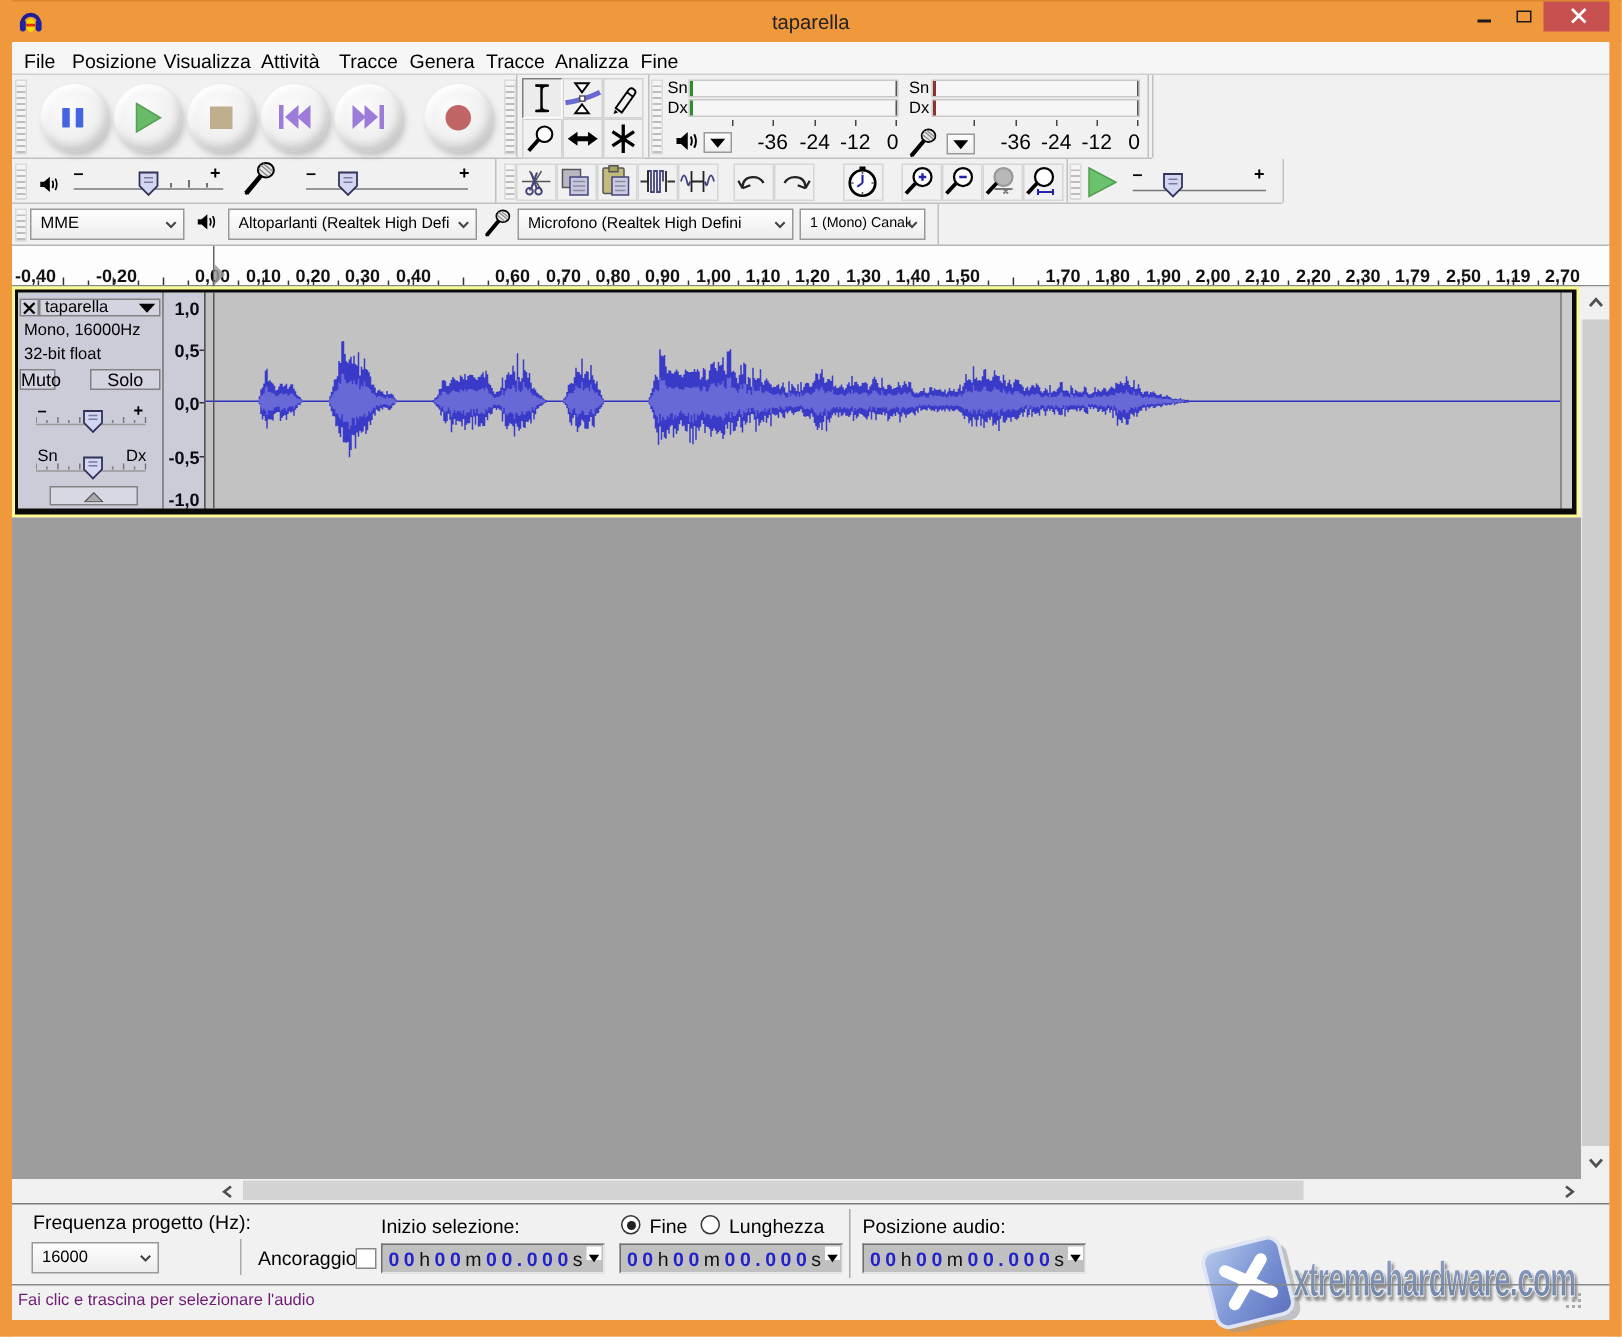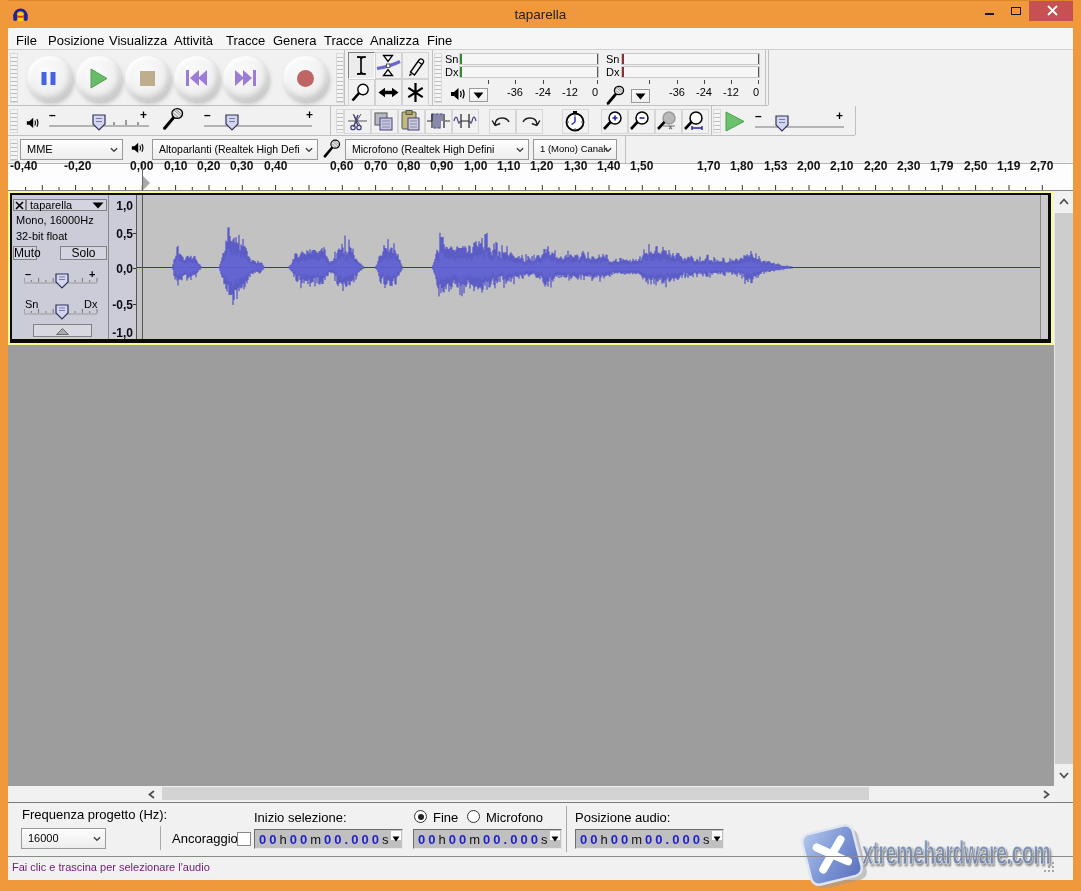--- a/index.html
+++ b/index.html
@@ -18,21 +18,21 @@
 .rbtn { position:absolute; width:45px; height:45px; border-radius:50%;
   background:radial-gradient(circle at 40% 33%, #fbfbfb, #f0f0f0 52%, #e3e3e3 82%, #dadada 100%);
   box-shadow: inset -2px -4px 5px rgba(130,130,130,0.28), inset 2px 3px 4px rgba(255,255,255,0.95), 2px 3px 4px rgba(110,110,110,0.35); }
 .tool { position:absolute; width:27px; height:27px; }
 .tool.pressed { background:#ececec; border:1px solid; border-color:#7e7e7e #fdfdfd #fdfdfd #7e7e7e; }
 .combo { position:absolute; height:21px; background:linear-gradient(#fefefe,#ededed); border:1px solid #999; font-size:12px; color:#000; }
 .combo .ct { position:absolute; left:6px; top:3px; white-space:nowrap; overflow:hidden; }
 .combo .chev { position:absolute; right:4px; top:6px; width:8px; height:8px; }
 .meterbar { position:absolute; height:12px; background:#f6f6f6; border:1px solid #c8c8c8; }
 .mlabel { position:absolute; font-size:11px; color:#000; }
-.mnum { position:absolute; font-size:11px; color:#000; }
+.mnum { position:absolute; font-size:14px; color:#000; }
 #rulerband { left:8px; top:164px; width:1065px; height:27px; background:#fdfdfd; border-bottom:1px solid #888; }
 .rl { position:absolute; top:3px; font-size:12px; color:#111; font-weight:700; letter-spacing:0; }
 #trackzone { left:8px; top:191px; width:1045px; height:154px; background:#fbfb91; }
 #trackframe { position:absolute; left:2px; top:2px; width:1041px; height:150px; background:#0a0a0a; }
 .tpbox { position:absolute; border:1px solid #828282; background:#d4d4e0; }
 .vnum { position:absolute; left:100px; width:33px; text-align:right; font-size:12px; font-weight:700; color:#0a0a14; }
 #grayzone { left:8px; top:345px; width:1047px; height:441px; background:#9d9d9d; }
 #vscroll { left:1055px; top:191px; width:18px; height:595px; background:#cdcdcd; }
 #hscroll { left:8px; top:786px; width:1046px; height:15px; background:#f1f1f1; }
 #seltb { left:8px; top:802px; width:1065px; height:54px; background:#f1f1f1; border-top:1px solid #7a7a7a; }
@@ -348,41 +348,41 @@
 <div class="combo" style="left:533px;top:139px;width:84px">
 <div class="ct" style="width:67px;font-size:9.5px">1 (Mono) Canale d</div>
 <svg class="chev" width="9" height="8" viewBox="0 0 9 8">
       <path d="M1 2 L4.5 5.5 L8 2" stroke="#444" stroke-width="1.6" fill="none"></path>
     </svg>
   </div>
 <div class="abs" id="rulerband"></div>
 <svg class="abs" style="left:8px;top:164px" width="1065" height="27" viewBox="0 0 1065 27">
     <path d="M17.6 23V26M34.3 21V26M51.0 23V26M67.6 21V26M84.3 23V26M101.0 21V26M117.6 23V26M134.3 21V26M151.0 23V26M167.6 21V26M184.3 23V26M201.0 21V26M217.6 23V26M234.3 21V26M251.0 23V26M267.6 21V26M284.3 23V26M301.0 21V26M317.6 23V26M334.3 21V26M351.0 23V26M367.6 21V26M384.3 23V26M401.0 21V26M417.6 23V26M434.3 21V26M451.0 23V26M467.6 21V26M484.3 23V26M501.0 21V26M517.6 23V26M534.3 21V26M551.0 23V26M567.6 21V26M584.3 23V26M601.0 21V26M617.6 23V26M634.3 21V26M651.0 23V26M667.6 21V26M684.3 23V26M701.0 21V26M717.6 23V26M734.3 21V26M751.0 23V26M767.6 21V26M784.3 23V26M801.0 21V26M817.6 23V26M834.3 21V26M851.0 23V26M867.6 21V26M884.3 23V26M901.0 21V26M917.6 23V26M934.3 21V26M951.0 23V26M967.6 21V26M984.3 23V26M1001.0 21V26M1017.6 23V26M1034.3 21V26" stroke="#333" stroke-width="1"></path>
   </svg>
-<div class="abs" style="left:8px;top:156px;width:961px;height:27px">
+<div class="abs" style="left:8px;top:174px;width:961px;height:27px">
     <div class="rl" style="left:2px">-0,40</div>
 <div class="rl" style="left:56px">-0,20</div>
 <div class="rl" style="left:122px">0,00</div>
 <div class="rl" style="left:156px">0,10</div>
 <div class="rl" style="left:189px">0,20</div>
 <div class="rl" style="left:222px">0,30</div>
 <div class="rl" style="left:256px">0,40</div>
 <div class="rl" style="left:322px">0,60</div>
 <div class="rl" style="left:356px">0,70</div>
 <div class="rl" style="left:389px">0,80</div>
 <div class="rl" style="left:422px">0,90</div>
 <div class="rl" style="left:456px">1,00</div>
 <div class="rl" style="left:489px">1,10</div>
 <div class="rl" style="left:522px">1,20</div>
 <div class="rl" style="left:556px">1,30</div>
 <div class="rl" style="left:589px">1,40</div>
 <div class="rl" style="left:622px">1,50</div>
 <div class="rl" style="left:689px">1,70</div>
 <div class="rl" style="left:722px">1,80</div>
-<div class="rl" style="left:756px">1,53</div>
+<div class="rl" style="left:756px">1,90</div>
 <div class="rl" style="left:789px">2,00</div>
 <div class="rl" style="left:822px">2,10</div>
 <div class="rl" style="left:856px">2,20</div>
 <div class="rl" style="left:889px">2,30</div>
 <div class="rl" style="left:922px">1,79</div>
 <div class="rl" style="left:956px">2,50</div>
 <div class="rl" style="left:989px">1,19</div>
 <div class="rl" style="left:1022px">2,70</div>
   </div>
 <div class="abs" style="left:142px;top:164px;width:1px;height:27px;background:#666"></div>
@@ -479,21 +479,21 @@
     </svg>
   </div>
 <div class="tbsep-v" style="left:160px;top:826px;height:24px;background:#aaa"></div>
 <div class="lbl13" style="left:172px;top:831px">Ancoraggio</div>
 <div class="abs" style="left:237px;top:832px;width:14px;height:14px;background:#fff;border:1px solid #888"></div>
 <div class="lbl13" style="left:254px;top:810px">Inizio selezione:</div>
 <div class="radio" style="left:414px;top:810px"></div>
 <div class="abs" style="left:418px;top:814px;width:6px;height:6px;border-radius:50%;background:#222"></div>
 <div class="lbl13" style="left:433px;top:810px">Fine</div>
 <div class="radio" style="left:467px;top:810px"></div>
-<div class="lbl13" style="left:486px;top:810px">Microfono</div>
+<div class="lbl13" style="left:486px;top:810px">Lunghezza</div>
 <div class="lbl13" style="left:575px;top:810px">Posizione audio:</div>
 <div class="tbsep-v" style="left:566px;top:806px;height:46px;background:#aaa"></div>
 <div class="timefield" style="left:254px;top:829px">
 <div class="tfd">0 0 <span style="color:#111;font-weight:400">h</span> 0 0 <span style="color:#111;font-weight:400">m</span> 0 0 . 0 0 0 <span style="color:#111;font-weight:400">s</span></div>
 <div class="abs" style="right:1px;top:1px;width:10px;height:9px;background:#fdfdfd"></div>
 <svg class="abs" style="right:2px;top:6px" width="8" height="6" viewBox="0 0 8 6">
       <path d="M0.5 0.5 h7 L4 5.5 Z" fill="#000"></path>
     </svg>
   </div>
 <div class="timefield" style="left:413px;top:829px">

